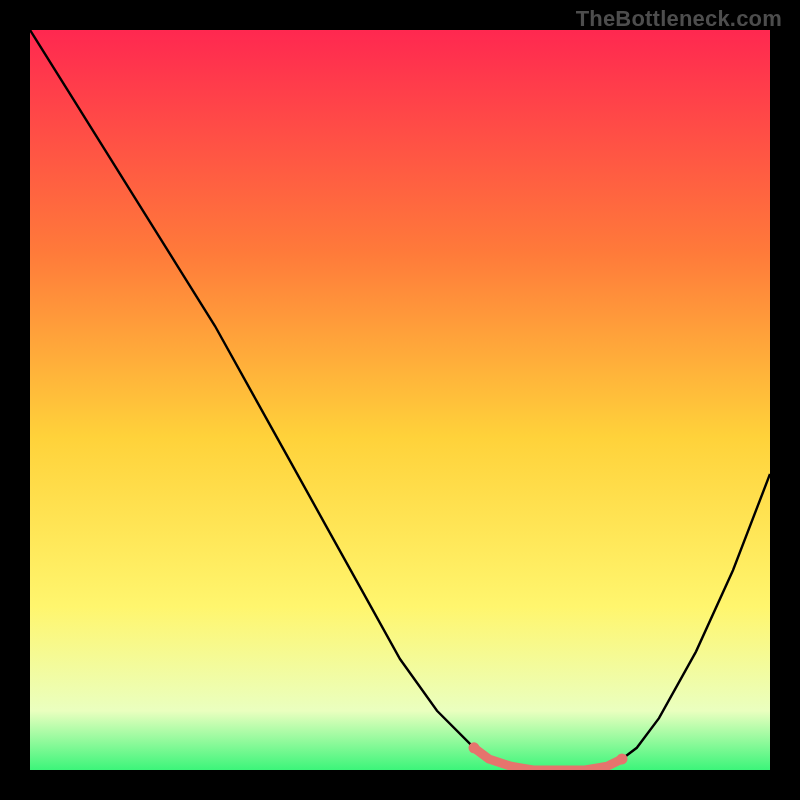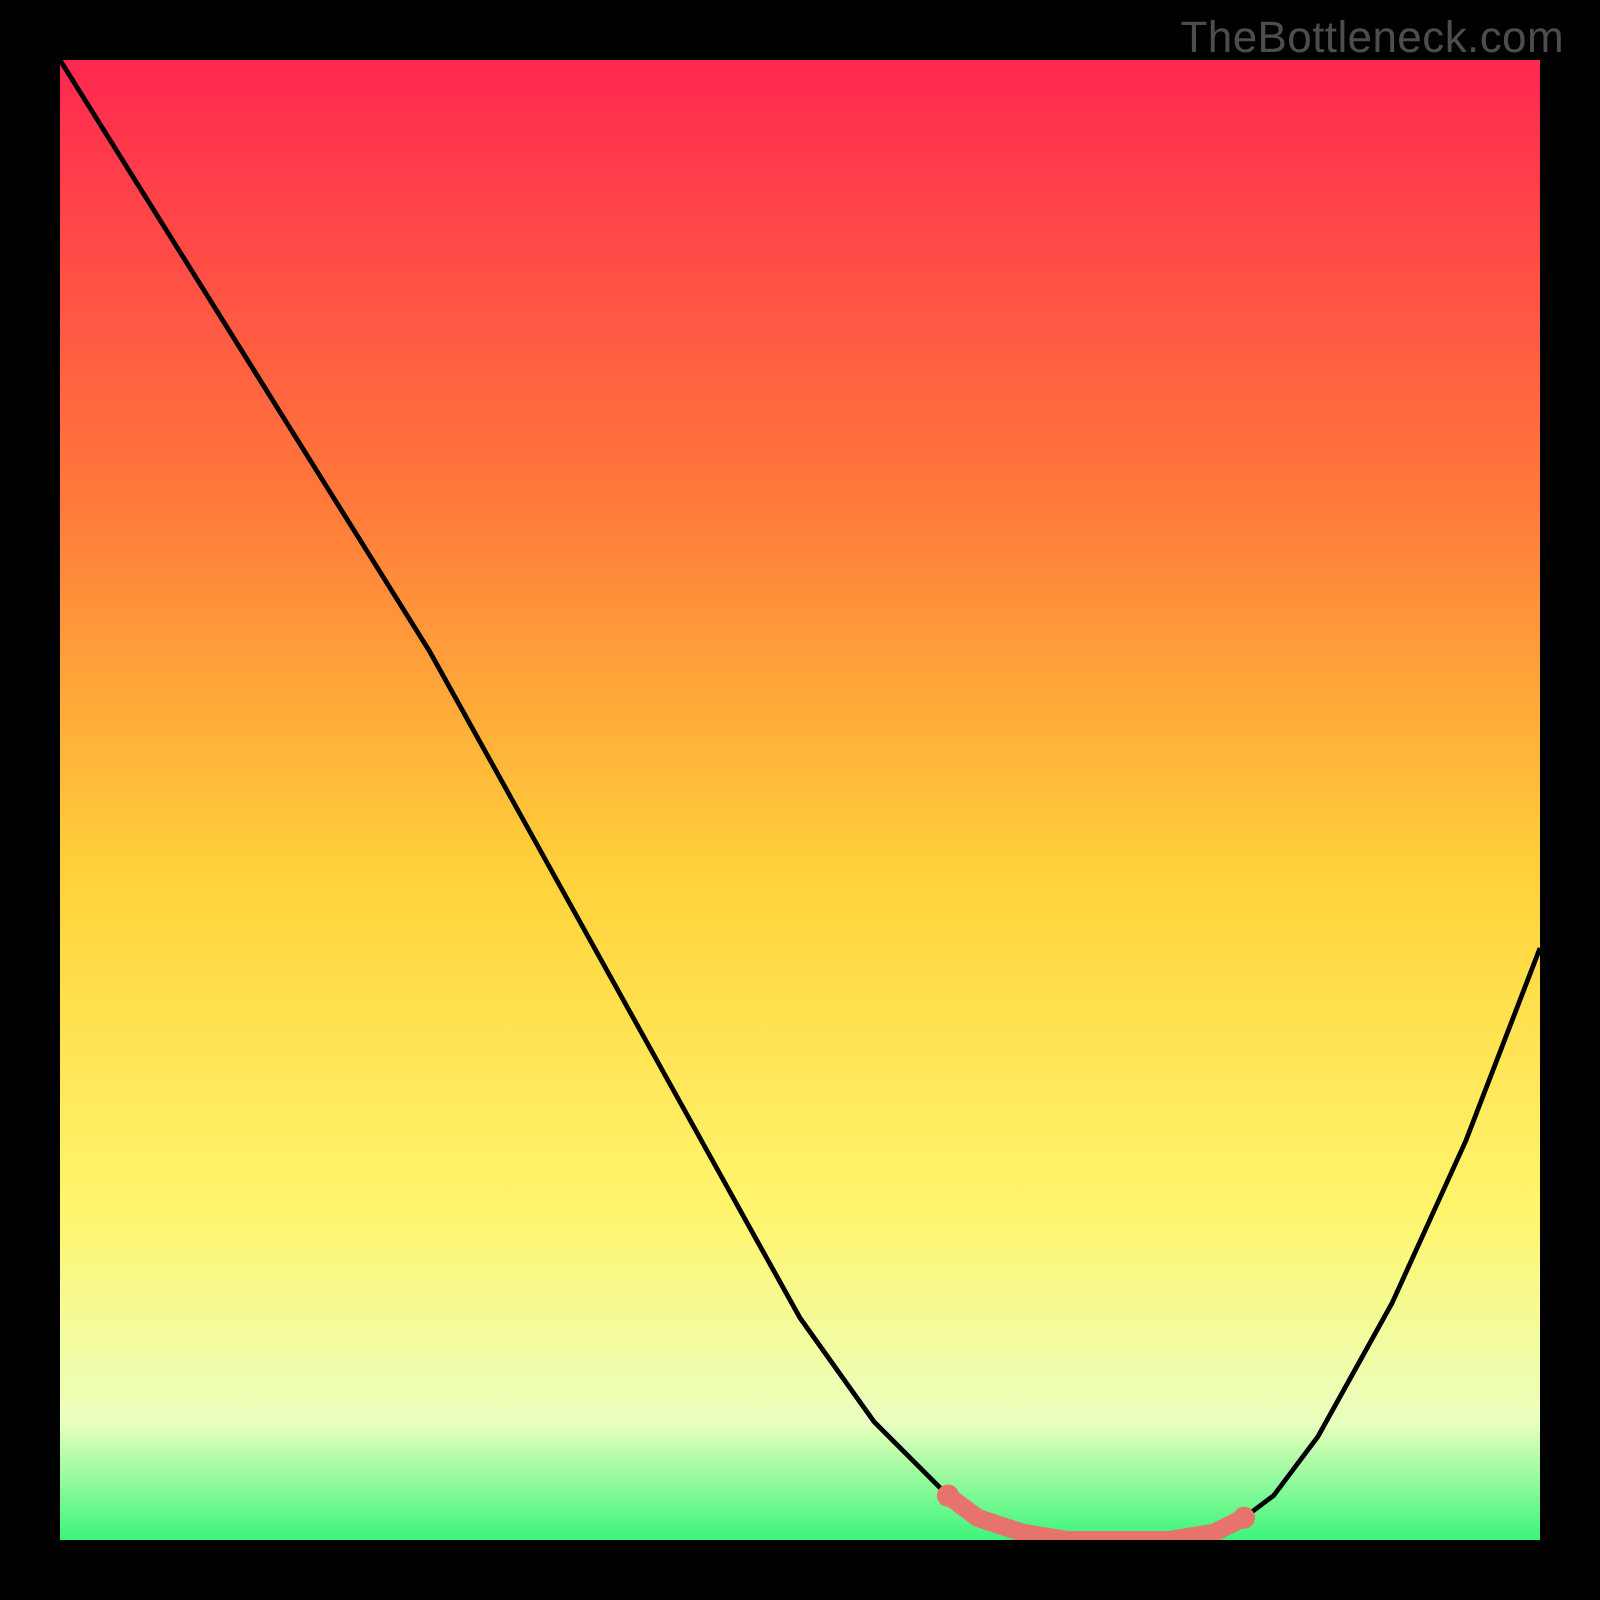--- a/index.html
+++ b/index.html
@@ -9,21 +9,21 @@
     width: 800px;
     height: 800px;
     background: #000;
   }
   .watermark {
     position: absolute;
     top: 6px;
     right: 18px;
     font-family: Arial, Helvetica, sans-serif;
     font-size: 22px;
-    font-weight: 400;
+    font-weight: 700;
     color: #4d4d4d;
     letter-spacing: 0.2px;
   }
   .plot-wrap {
     position: absolute;
     left: 30px;
     top: 30px;
     width: 740px;
     height: 740px;
   }

